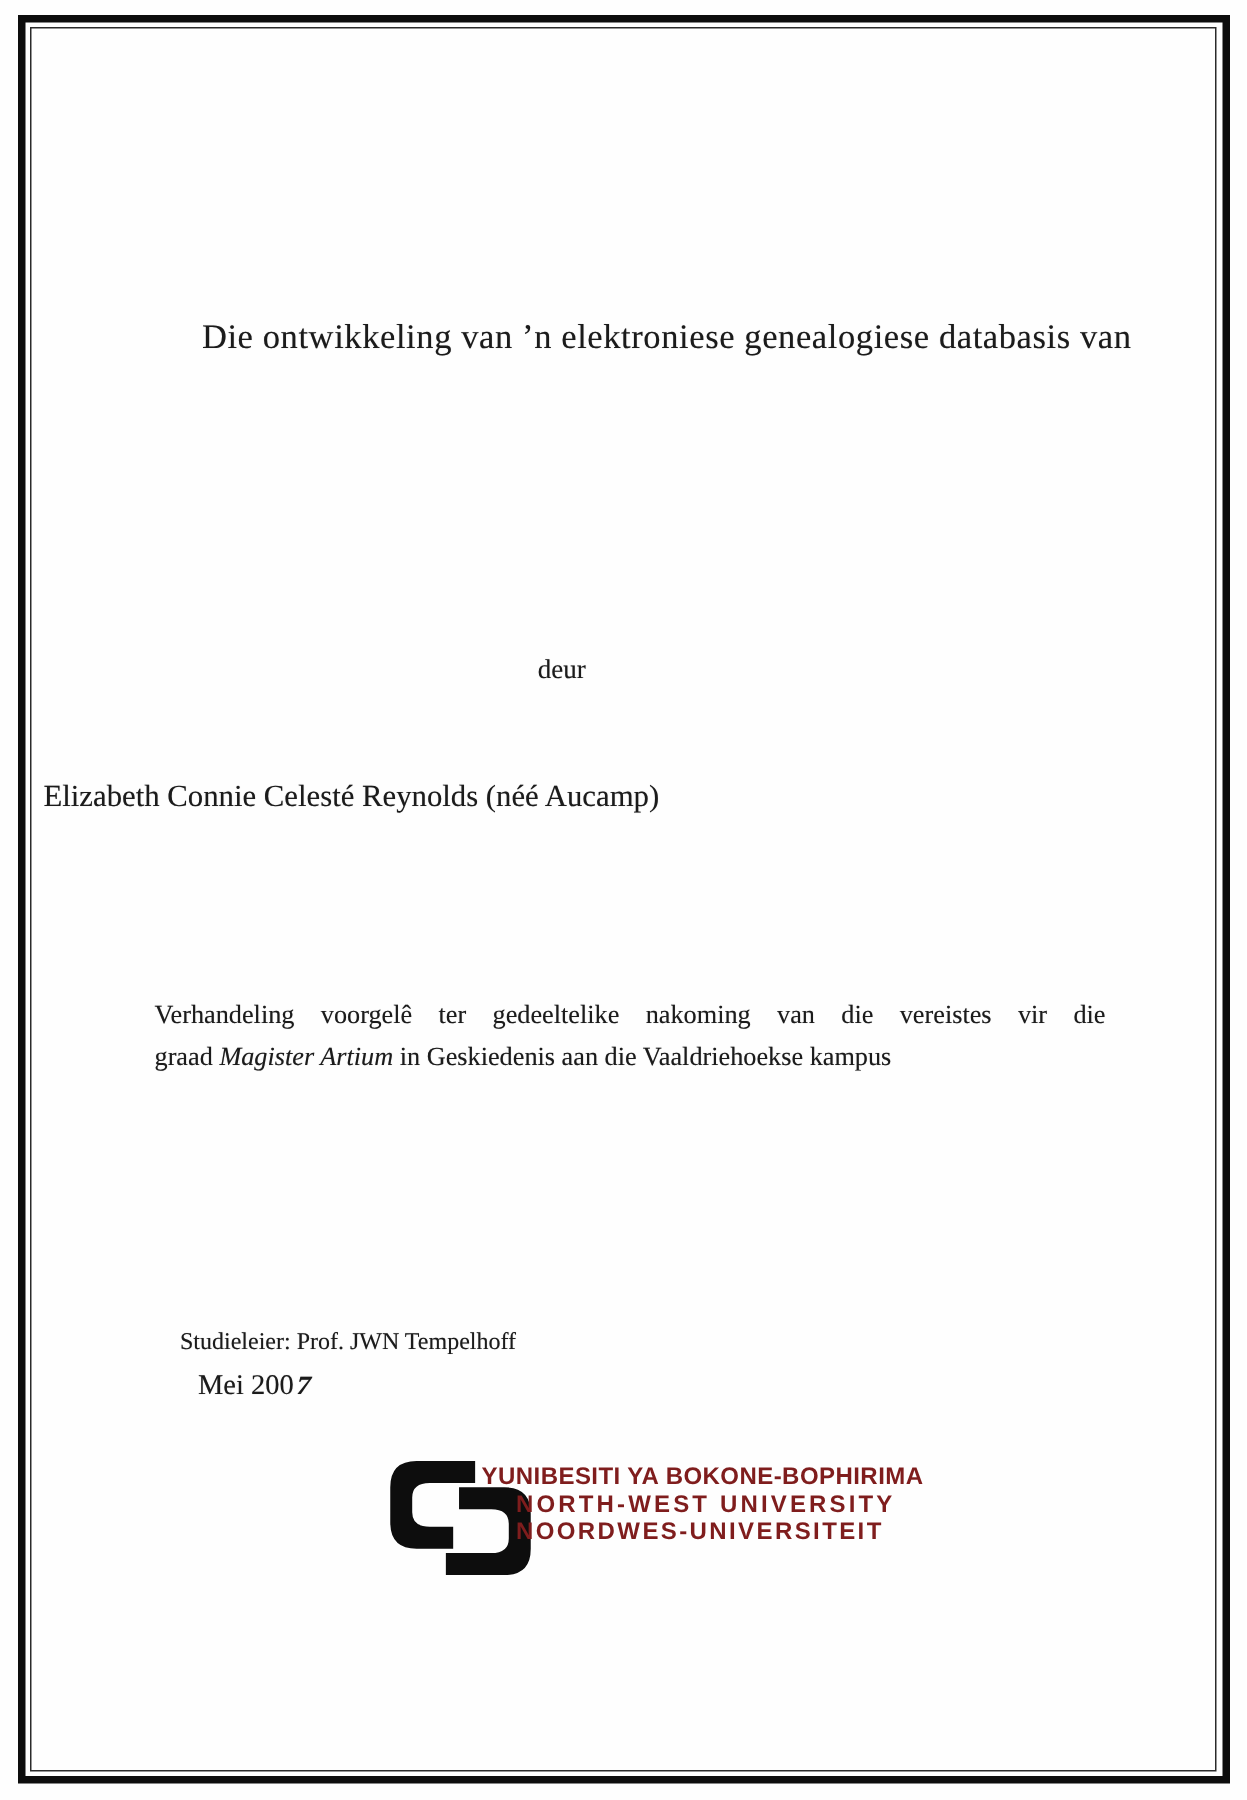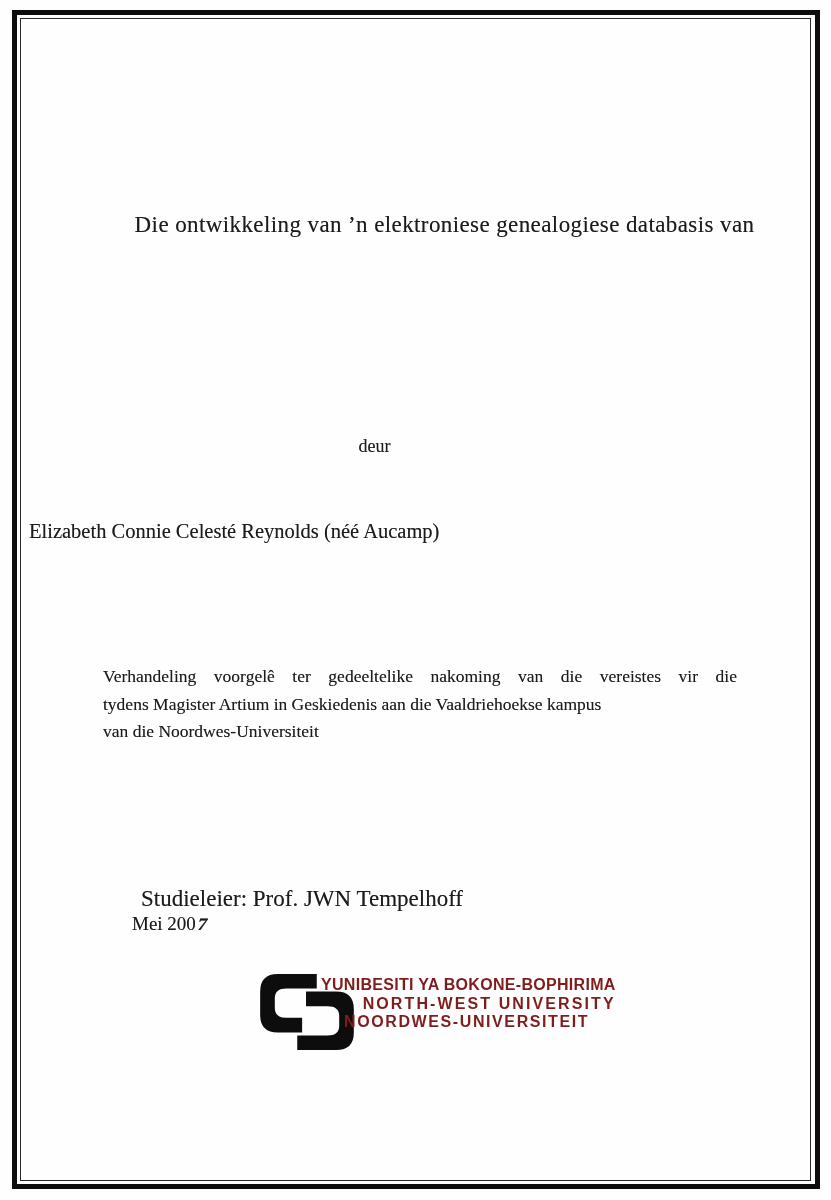--- a/index.html
+++ b/index.html
@@ -61,24 +61,24 @@
     width: 634px;
     font-size: 17.5px;
     line-height: 27.5px;
     text-shadow: 0 0 0.5px rgba(20,20,20,0.45);
   }
   .statement .just {
     text-align: justify;
     text-align-last: justify;
     word-spacing: 1px;
   }
-  .statement .ital { }
+  .statement .ital { font-style: italic; }
   .supervisor {
-    left: 112px; top: 886px;
-    font-size: 23px;
+    left: 91px; top: 886px;
+    font-size: 16px;
   }
   .dateline {
     left: 103px; top: 913px;
     font-size: 19px;
   }
   .dateline .seven {
     display: inline-block;
     font-weight: 700;
     transform: skewX(-14deg) scaleY(0.92);
     transform-origin: 50% 80%;
@@ -99,42 +99,41 @@
     margin-left: -13px;
     margin-top: 4px;
     font-family: "Liberation Sans", "DejaVu Sans", sans-serif;
     font-weight: 700;
     font-size: 16px;
     line-height: 18.5px;
     color: #7f1d1d;
     white-space: nowrap;
   }
   .logo-text .l1 { margin-left: -23px; letter-spacing: 0.3px; }
-  .logo-text .l2 { letter-spacing: 2.1px; text-align: right; }
+  .logo-text .l2 { letter-spacing: 2.1px; }
   .logo-text .l3 { letter-spacing: 1.6px; }
 </style>
 </head>
 <body>
 
 <div class="page">
 
   <div class="frame-outer"></div>
   <div class="frame-inner"></div>
 
   <div class="txt title-line title-1">Die ontwikkeling van ’n elektroniese genealogiese databasis van</div>
 
 
   <div class="txt byline">deur</div>
 
   <div class="txt author">Elizabeth Connie Celesté Reynolds (néé Aucamp)</div>
 
   <div class="statement">
     <div class="just">Verhandeling voorgelê ter gedeeltelike nakoming van die vereistes vir die</div>
-    <div><span>tydens </span><span class="ital">Magister Artium</span><span> in Geskiedenis aan die Vaaldriehoekse kampus</span></div>
-    <div>van die Noordwes-Universiteit</div>
+    <div><span>graad </span><span class="ital">Magister Artium</span><span> in Geskiedenis aan die Vaaldriehoekse kampus</span></div>
   </div>
 
   <div class="txt supervisor">Studieleier: Prof. JWN Tempelhoff</div>
 
   <div class="txt dateline"><span>Mei 200</span><span class="seven">7</span></div>
 
   <div class="logo">
     <svg class="logo-mark" viewBox="0 0 102 82" xmlns="http://www.w3.org/2000/svg">
 
       <path fill="#0d0d0d" d="

